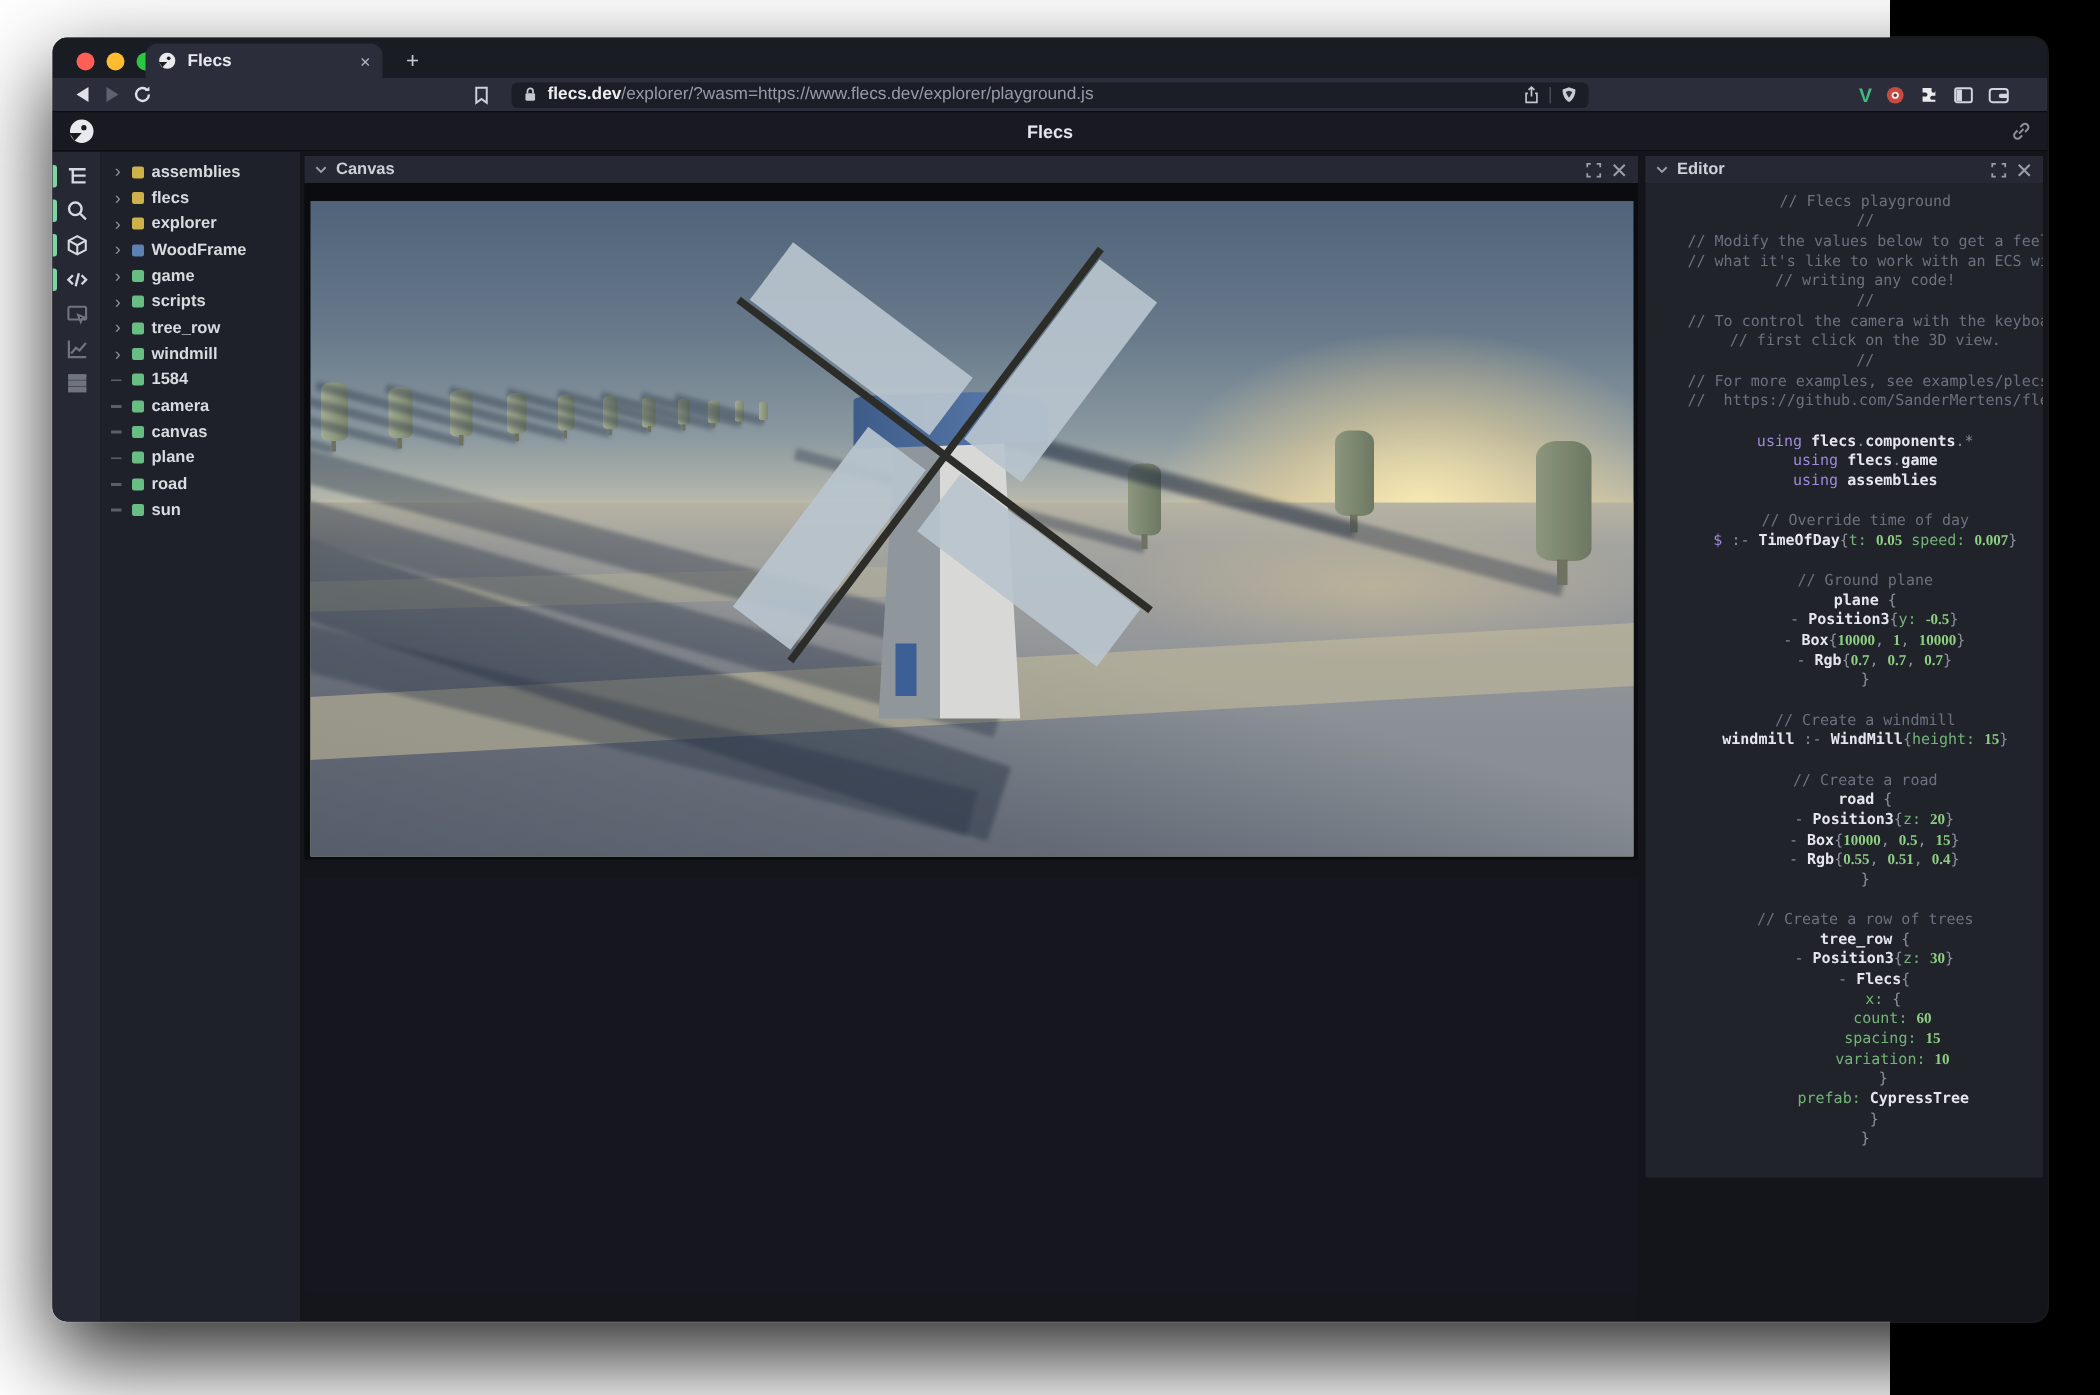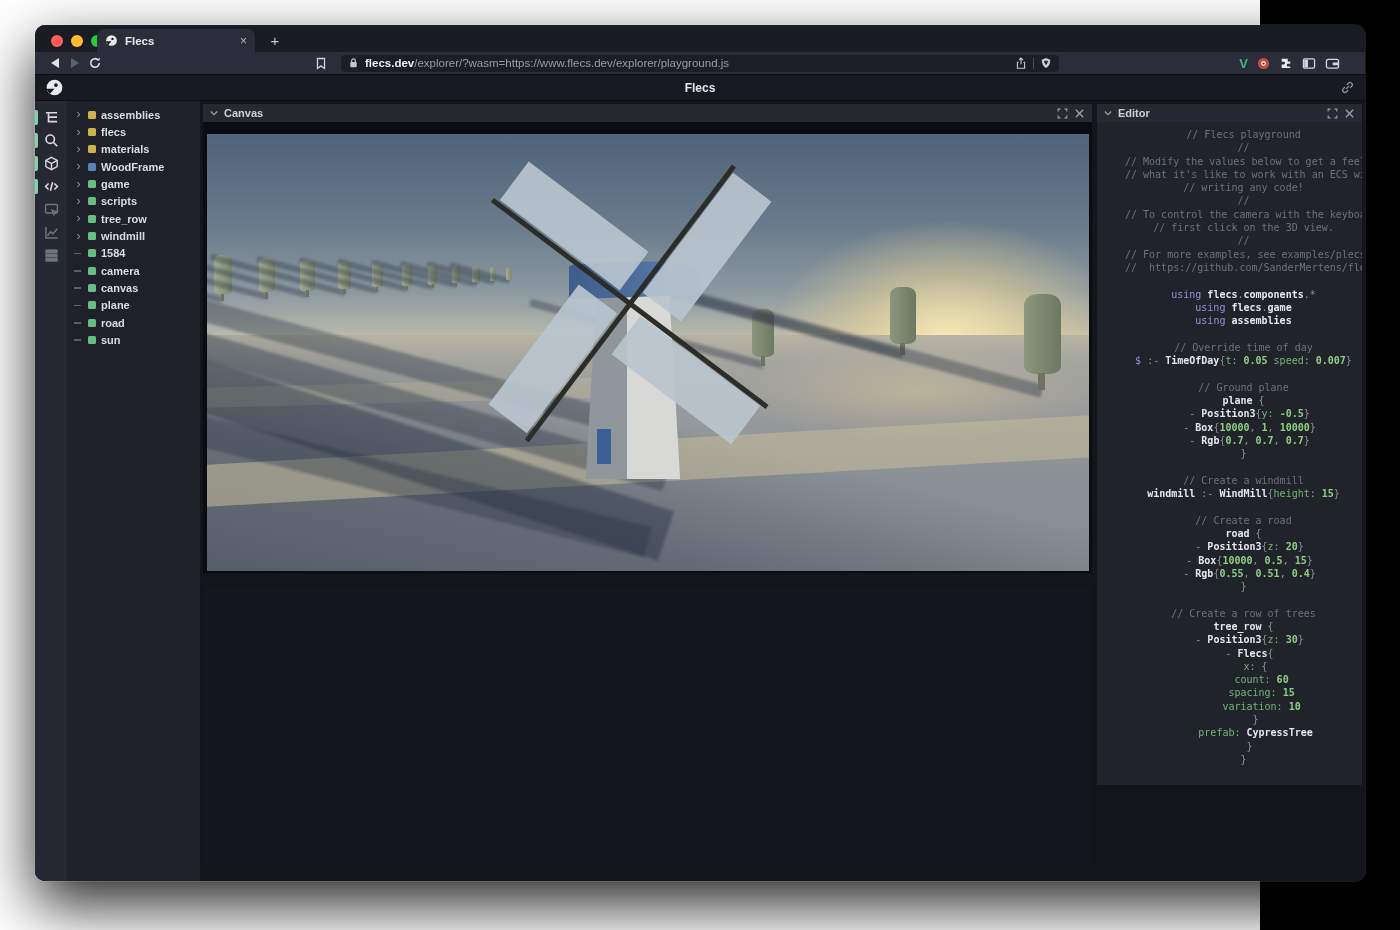--- a/index.html
+++ b/index.html
@@ -84,21 +84,21 @@
   .search-body { height:277px; background:#16171e; }
 
   
   .editor-panel { width:265px; margin:3px 0 0 0; height:681px; background:#21232b;
     display:flex; flex-direction:column;text-align:center; }
   .editor-body { flex:1; overflow:hidden; padding:6px 0 0 8px; }
   .code-line { font-family:"DejaVu Sans Mono", monospace; font-size:10px; line-height:13.3px;
     white-space:pre; color:#aab;margin-left:20px; }
   .tok-c { color:#6c717d; } .tok-k { color:#9d8ad8; }
   .tok-e { color:#e4e6eb; font-weight:700; } .tok-p { color:#74b378; }
-  .tok-n { color:#8ed083; font-weight:700; } .tok-o { color:#8a8f9a; }
+  .tok-n { color:#8ed083; font-weight:700;font-family:Liberation Serif, serif; } .tok-o { color:#8a8f9a; }
 
   
   .scene { position:absolute; left:4px; right:3px; top:12px; bottom:2px; overflow:hidden;
     background:linear-gradient(180deg,#51637a 0%, #67798a 20%, #8b99a0 36%, #b2b5ab 45%, #c2bfaa 46.5%); }
   .sun-glow { position:absolute; right:-10%; top:12%; width:52%; height:70%;
     background:radial-gradient(closest-side, rgba(252,236,180,.95), rgba(240,214,150,.5) 42%, rgba(230,205,150,0) 78%); }
   .ground { position:absolute; left:0; right:0; top:46%; bottom:0;
     background:linear-gradient(180deg,#b7b3a3 0%, #a4a49f 12%, #97999b 34%, #8b9096 62%, #878c94 100%); }
   .ground::after { content:""; position:absolute; inset:0;
     background:linear-gradient(to bottom left, rgba(0,0,0,0) 42%, rgba(44,54,72,.38) 70%, rgba(40,50,68,.52) 100%); }
@@ -307,21 +307,21 @@
               <span class="tree-label">assemblies</span>
             </div>
             <div class="tree-row">
               <span class="caret">›</span>
               <span class="swatch" style="background: rgb(205, 178, 76);"></span>
               <span class="tree-label">flecs</span>
             </div>
             <div class="tree-row">
               <span class="caret">›</span>
               <span class="swatch" style="background: rgb(205, 178, 76);"></span>
-              <span class="tree-label">materials</span>
+              <span class="tree-label">explorer</span>
             </div>
             <div class="tree-row">
               <span class="caret">›</span>
               <span class="swatch" style="background: rgb(93, 129, 179);"></span>
               <span class="tree-label">WoodFrame</span>
             </div>
             <div class="tree-row">
               <span class="caret">›</span>
               <span class="swatch" style="background: rgb(104, 189, 131);"></span>
               <span class="tree-label">game</span>

